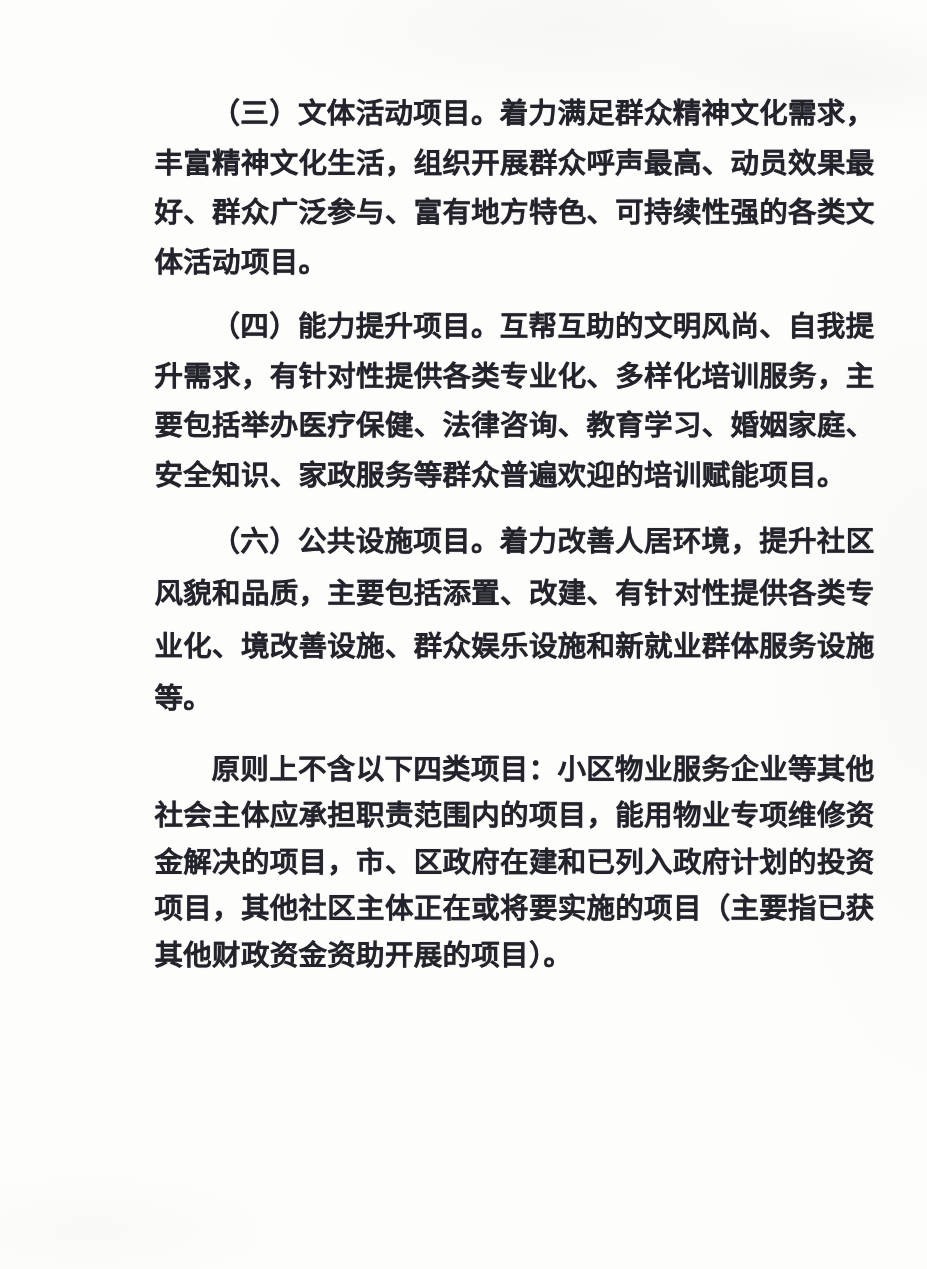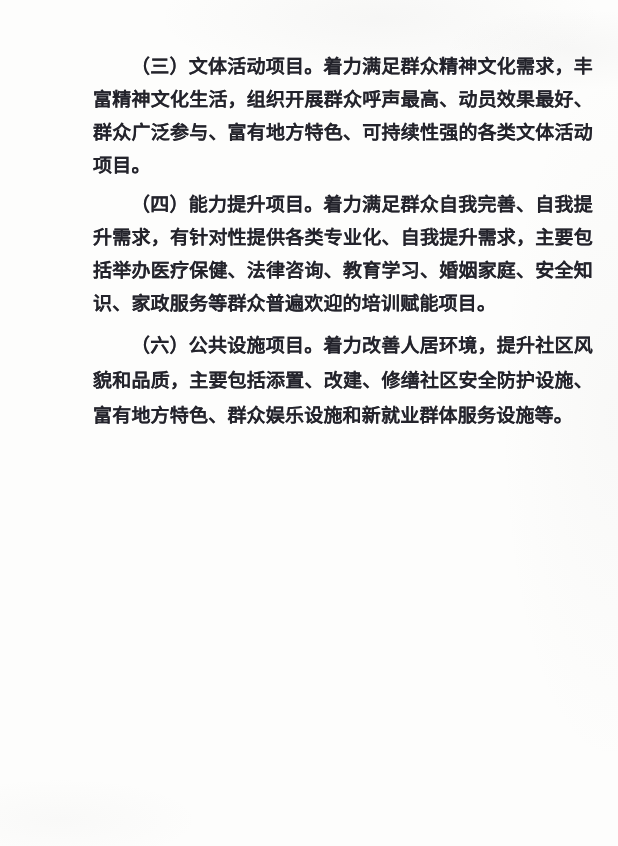--- a/index.html
+++ b/index.html
@@ -24,36 +24,37 @@
     font-weight: 700;
     color: #23232b;
   }
   .content {
     position: absolute;
     left: 93px;
     top: 50px;
     width: 500px;
   }
   .para {
-    margin: 0;
+    margin: 10px;
     font-size: 19px;
     text-indent: 2em;
     text-align: justify;
     text-justify: inter-ideograph;
     letter-spacing: 0.2px;
     text-shadow: 0 0 0.5px rgba(20,20,30,0.55);
   }
   .p1 { line-height: 33px; margin-bottom: 6px; }
   .p2 { line-height: 33px; margin-bottom: 8px; }
   .p3 { line-height: 38px; margin-bottom: 4px; }
   .p4 { line-height: 35px; margin-bottom: 14px; }
   .p5 { line-height: 31px; }
 </style>
 </head>
 <body>
 
 <div class="page">
   <div class="content">
     <p class="para p1">（三）文体活动项目。着力满足群众精神文化需求，丰富精神文化生活，组织开展群众呼声最高、动员效果最好、群众广泛参与、富有地方特色、可持续性强的各类文体活动项目。</p>
-    <p class="para p2">（四）能力提升项目。着力满足群众自我完善、自我提升需求，有针对性提供各类专业化、自我提升需求，主要包括举办医疗保健、法律咨询、教育学习、婚姻家庭、安全知识、家政服务等群众普遍欢迎的培训赋能项目。</p>
-    <p class="para p4">（六）公共设施项目。着力改善人居环境，提升社区风貌和品质，主要包括添置、改建、修缮社区安全防护设施、富有地方特色、群众娱乐设施和新就业群体服务设施等。</p>
+    <p class="para p2">（四）能力提升项目。互帮互助的文明风尚、自我提升需求，有针对性提供各类专业化、多样化培训服务，主要包括举办医疗保健、法律咨询、教育学习、婚姻家庭、安全知识、家政服务等群众普遍欢迎的培训赋能项目。</p>
+    <p class="para p4">（六）公共设施项目。着力改善人居环境，提升社区风貌和品质，主要包括添置、改建、有针对性提供各类专业化、境改善设施、群众娱乐设施和新就业群体服务设施等。</p>
+    <p class="para p5">原则上不含以下四类项目：小区物业服务企业等其他社会主体应承担职责范围内的项目，能用物业专项维修资金解决的项目，市、区政府在建和已列入政府计划的投资项目，其他社区主体正在或将要实施的项目（主要指已获其他财政资金资助开展的项目）。</p>
   </div>
 </div>
 
 </body></html>

